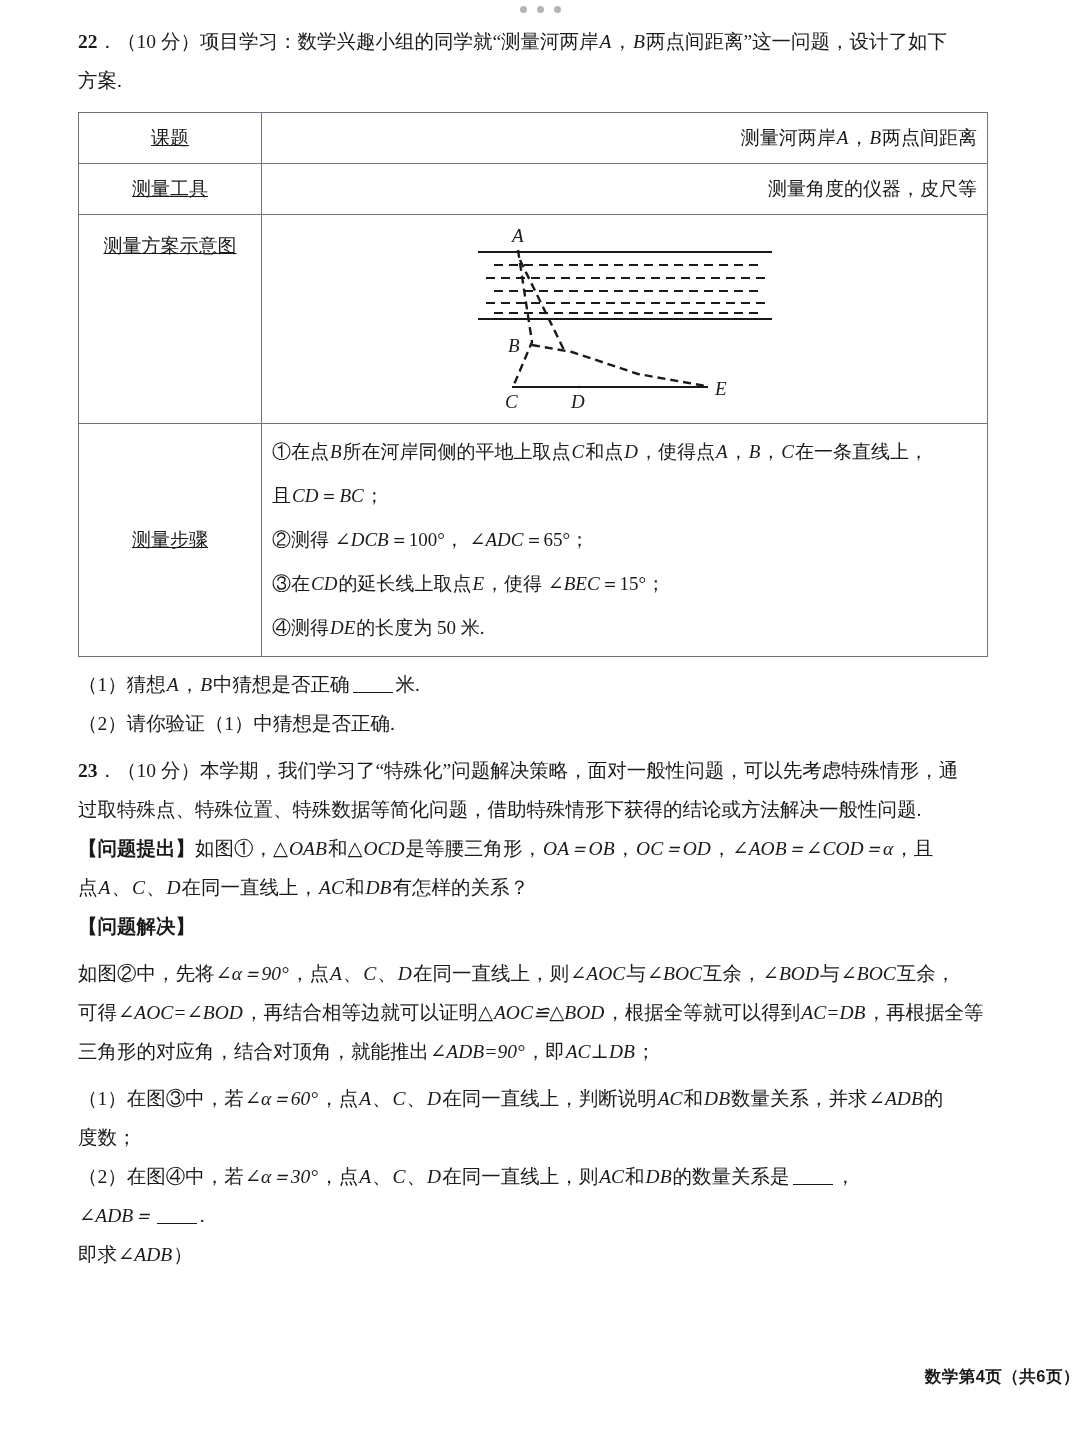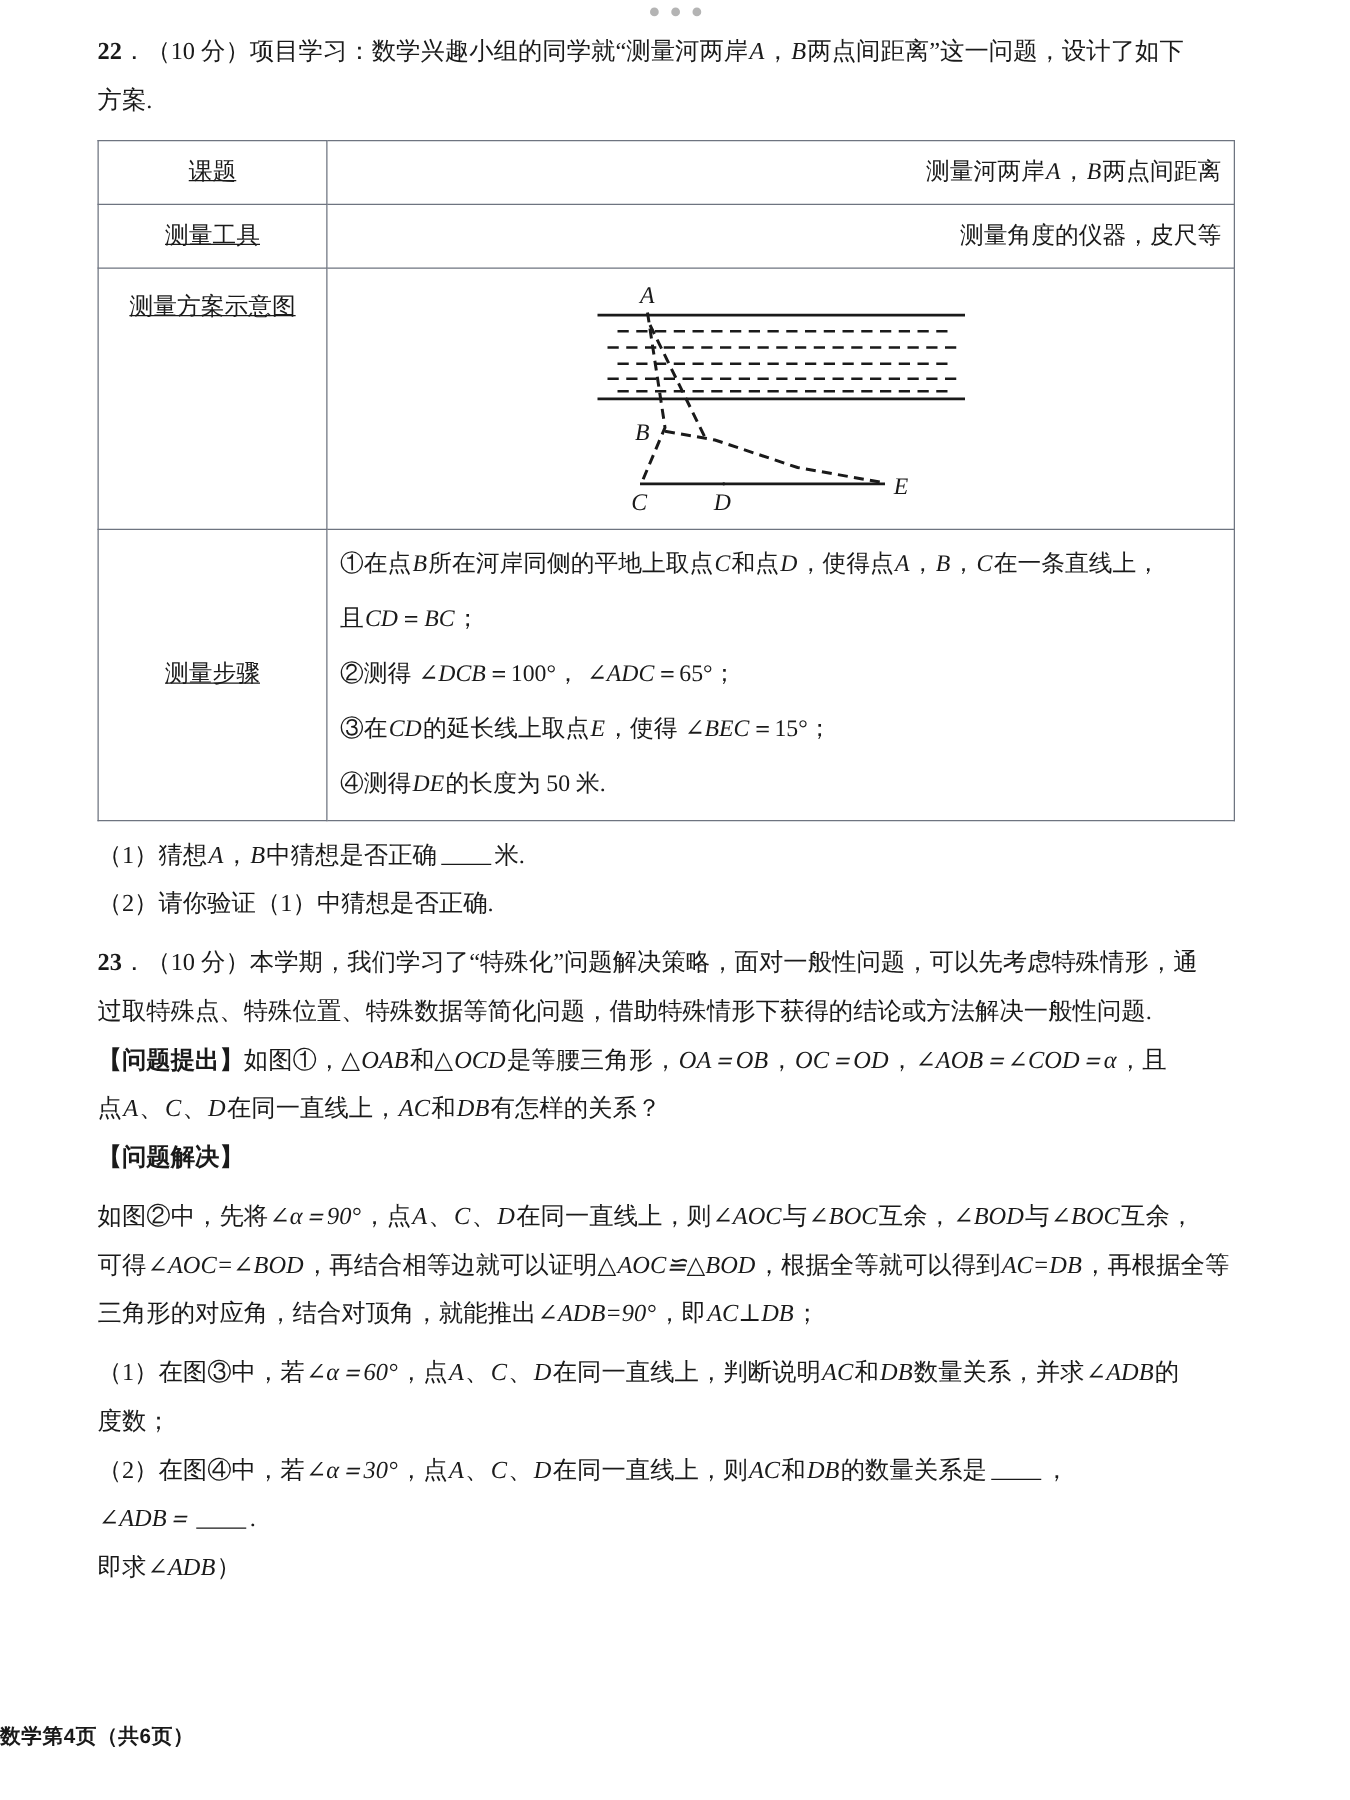--- a/index.html
+++ b/index.html
@@ -98,24 +98,24 @@
   td.fig {
     padding: 0;
     vertical-align: middle;
     text-align: center;
     height: 196px;
   }
 
   
   .footer {
     position: absolute;
-    bottom: 40px;
+    bottom: 52px;
     left: 0;
     width: 100%;
-    text-align: left;
+    text-align: right;
     font-size: 16.5px;
     font-weight: 700;
     font-family: "Liberation Sans", sans-serif;
     color: #1a1a1a;
     letter-spacing: .5px;
   }
   svg { display: block; }
   .figwrap { display: flex; justify-content: center; align-items: center; }
 </style>
 </head>

